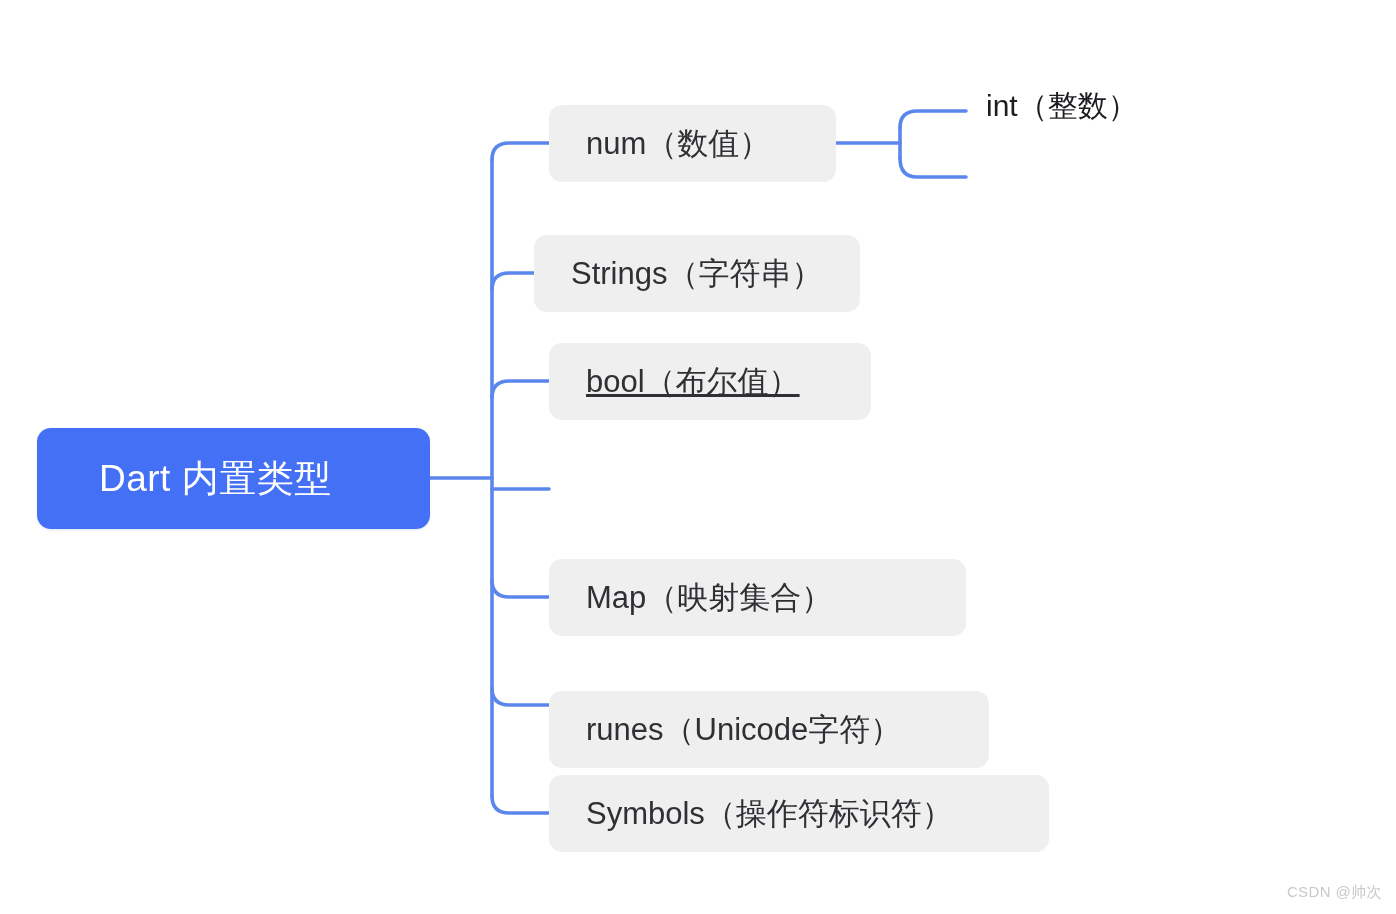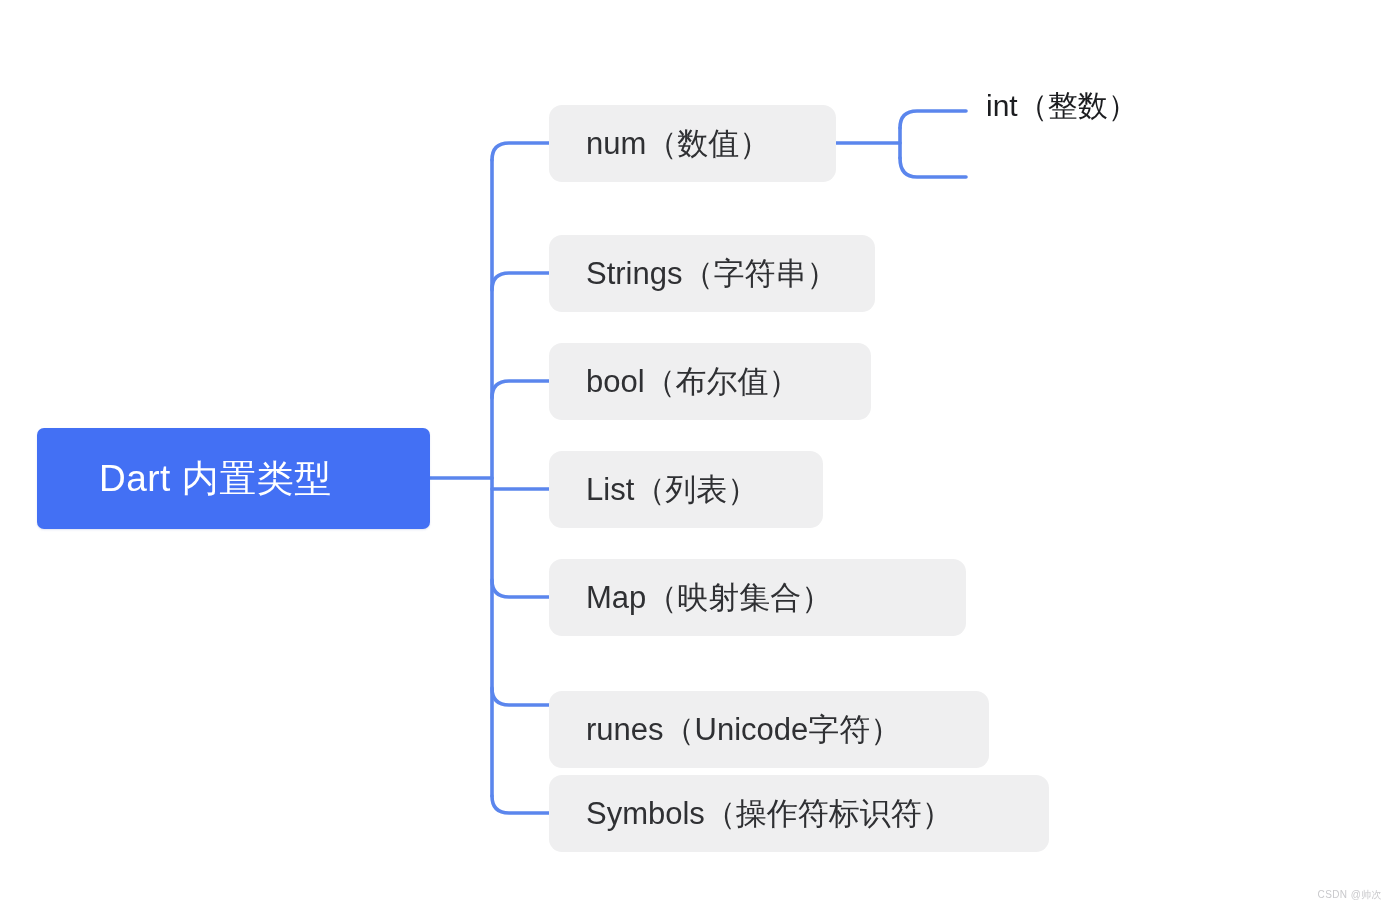--- a/index.html
+++ b/index.html
@@ -31,21 +31,21 @@
     align-items: center;
     box-sizing: border-box;
     white-space: nowrap;
   }
   .root-node {
     left: 37px;
     top: 428px;
     width: 393px;
     height: 101px;
     background: #4370f4;
-    border-radius: 7px;
+    border-radius: 14px;
     color: #ffffff;
     font-size: 37px;
     letter-spacing: 0.5px;
     padding-left: 62px;
     box-shadow: 0 1px 2px rgba(60,80,170,0.16);
   }
   .branch-node {
     background: #efeff0;
     border-radius: 13px;
     color: #2f3033;
@@ -57,21 +57,21 @@
     background: transparent;
     color: #1c1d20;
     font-size: 30px;
     height: 44px;
     padding-left: 0;
   }
   .watermark {
     position: absolute;
     right: 14px;
     bottom: 12px;
-    font-size: 10px;
+    font-size: 15px;
     color: #c9c9cc;
     letter-spacing: 0.4px;
     margin-top: 48px;
   }
 </style>
 </head>
 <body>
 
 <div id="canvas">
 
@@ -104,31 +104,28 @@
   </svg>
 
   <div class="node root-node">
     <span>Dart 内置类型</span>
   </div>
 
   <div class="node branch-node" style="left:549px; top:105px; width:287px;">
     <span>num（数值）</span>
   </div>
 
-  <div class="node branch-node" style="left:549px; top:235px; width:326px;">
+  <div class="node branch-node" style="left:534px; top:235px; width:326px;">
     <span>Strings（字符串）</span>
   </div>
 
-  <div class="node branch-node" style="left:549px; top:343px; width:322px;">
+  <div class="node branch-node" style="left:549px; top:343px; width:322px;text-decoration:underline;">
     <span>bool（布尔值）</span>
   </div>
 
-  <div class="node branch-node" style="left:549px; top:451px; width:274px;">
-    <span>List（列表）</span>
-  </div>
 
   <div class="node branch-node" style="left:549px; top:559px; width:417px;">
     <span>Map（映射集合）</span>
   </div>
 
   <div class="node branch-node" style="left:549px; top:667px; width:440px;margin-top:24px;">
     <span>runes（Unicode字符）</span>
   </div>
 
   <div class="node branch-node" style="left:549px; top:775px; width:500px;text-align:right;">

